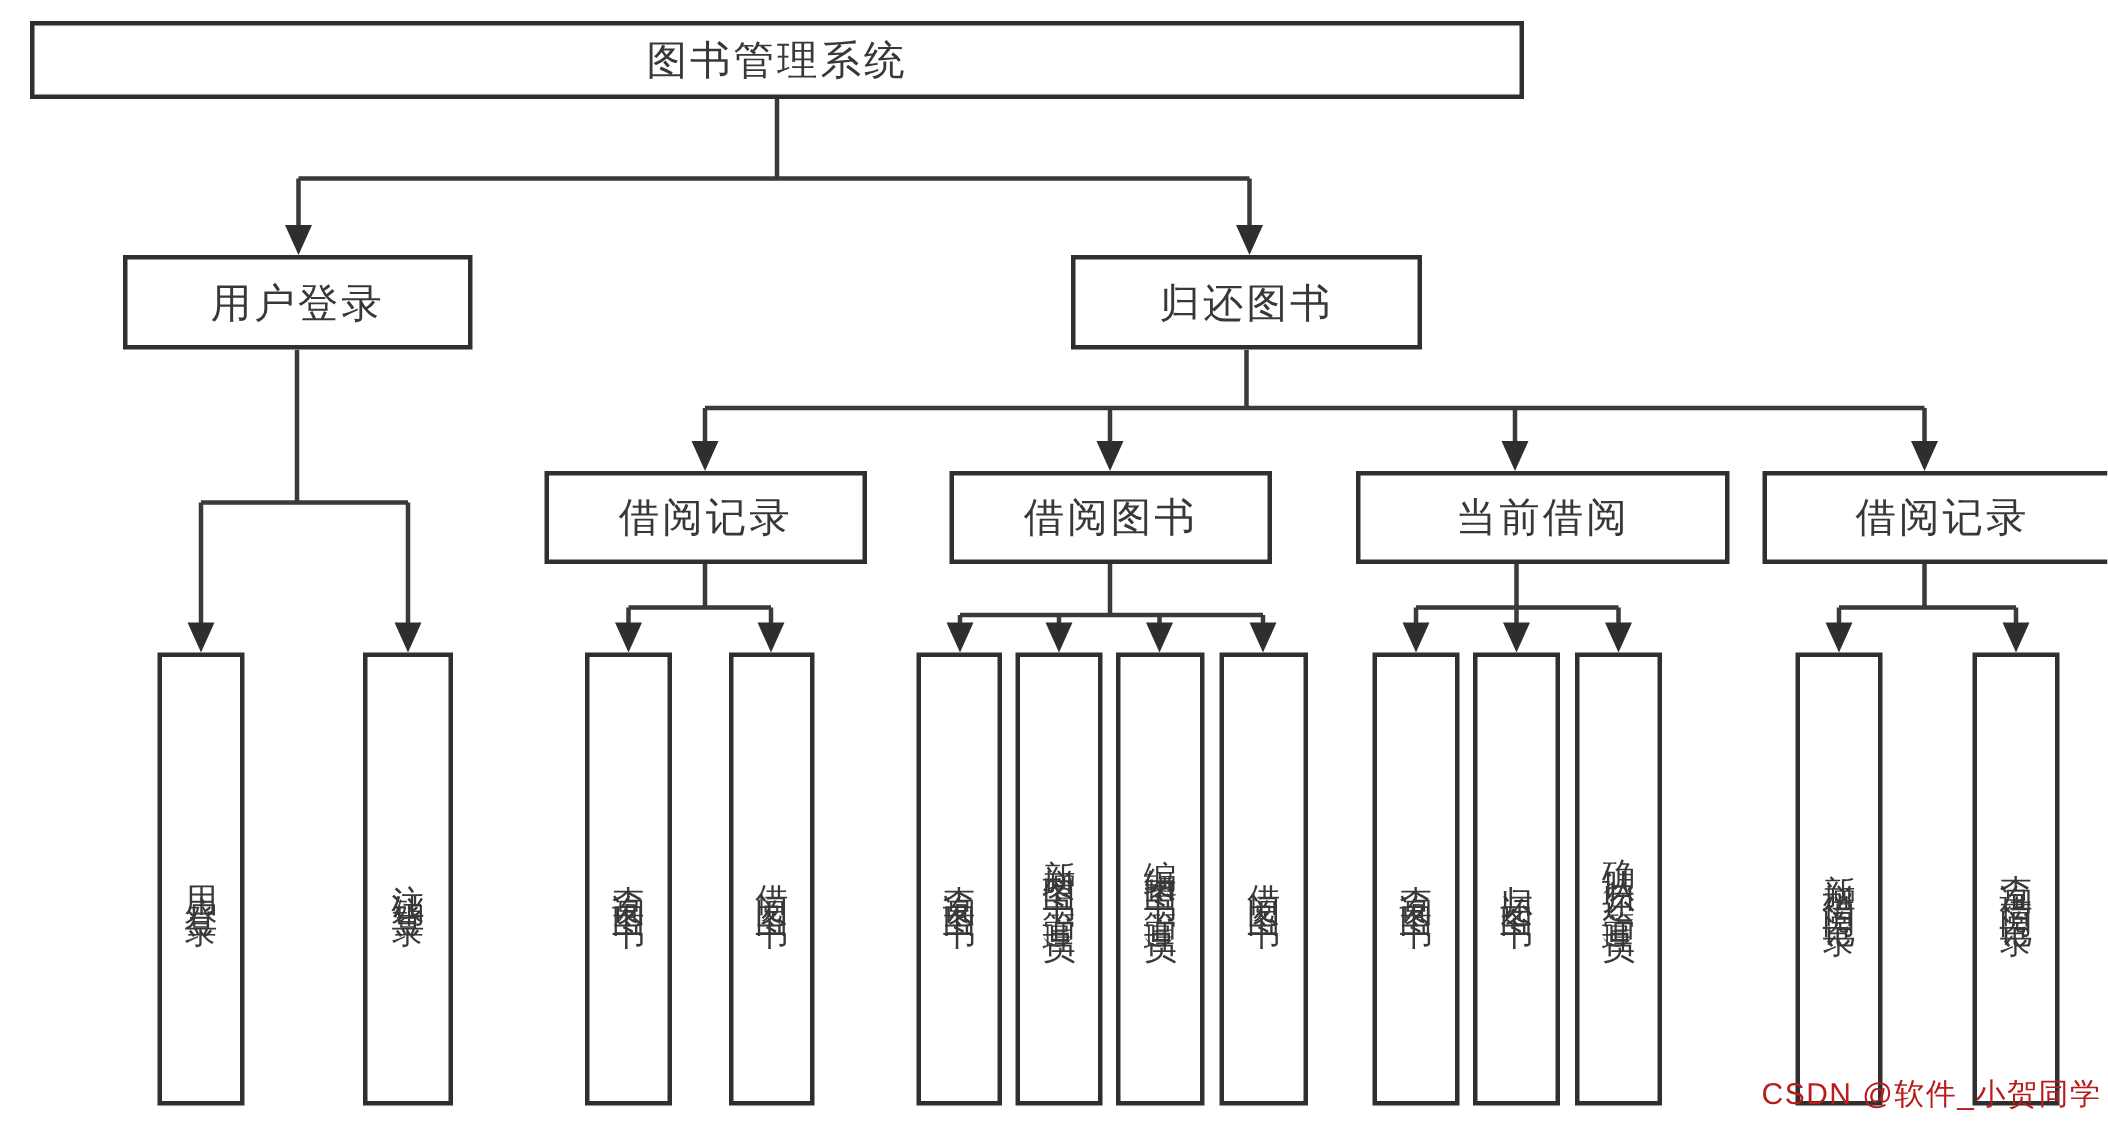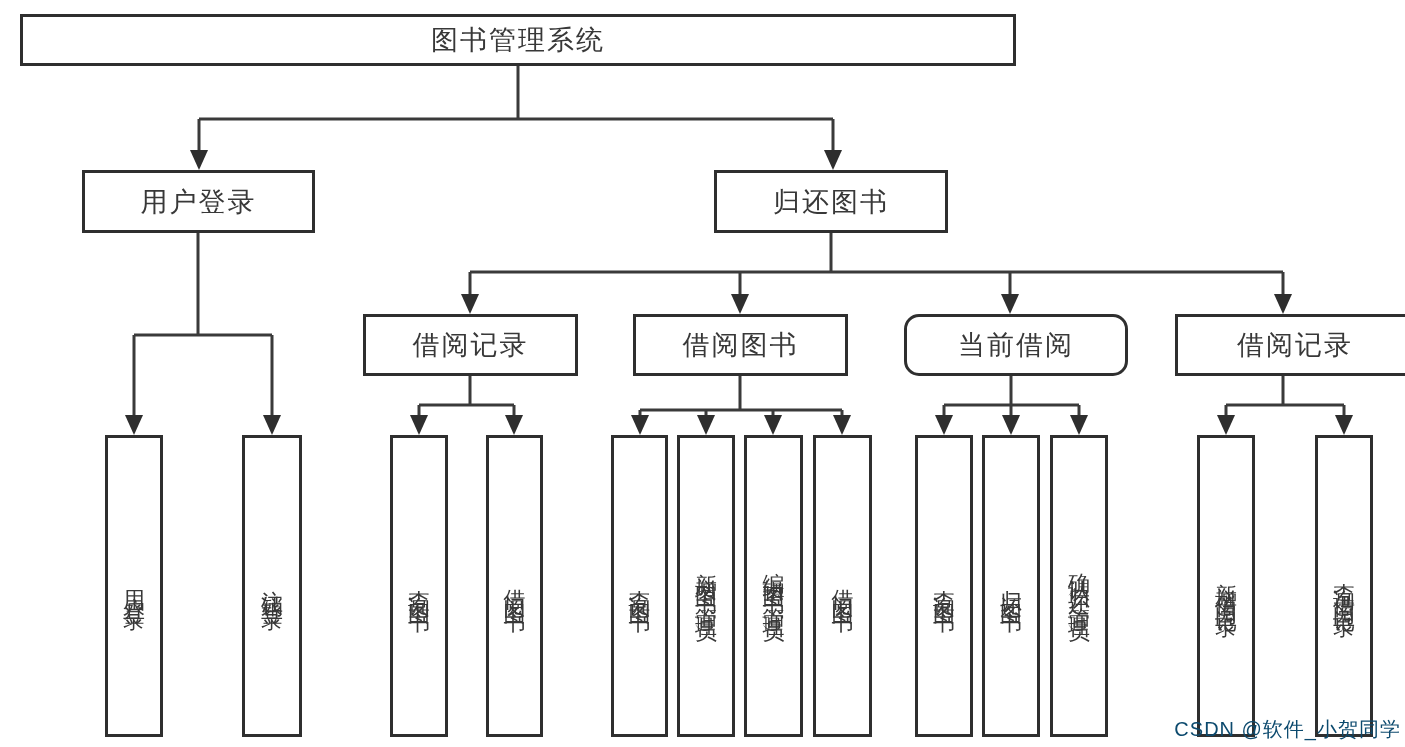--- a/index.html
+++ b/index.html
@@ -49,21 +49,21 @@
     letter-spacing: 7px;
     color: #383838;
     white-space: nowrap;
     line-height: 1;
   }
   .watermark {
     position: absolute;
     top: 716px;
     right: 4px;
     font-size: 20px;
-    color: #0c4a6e;
+    color: #b91c1c;
     letter-spacing: 1px;
     z-index: 3;
     white-space: nowrap;
   }
 </style>
 </head>
 <body>
 
 <div id="stage">
 
@@ -120,21 +120,21 @@
   <div class="node" style="left:714px; top:170px; width:234px; height:63px;">
     <span class="hlabel">归还图书</span>
   </div>
 
   <div class="node" style="left:363px; top:314px; width:215px; height:62px;">
     <span class="hlabel">借阅记录</span>
   </div>
   <div class="node" style="left:633px; top:314px; width:215px; height:62px;">
     <span class="hlabel">借阅图书</span>
   </div>
-  <div class="node" style="left:904px; top:314px; width:224px; height:62px;border-radius:15px;">
+  <div class="node" style="left:904px; top:314px; width:249px; height:62px;">
     <span class="hlabel">当前借阅</span>
   </div>
   <div class="node" style="left:1175px; top:314px; width:240px; height:62px;">
     <span class="hlabel">借阅记录</span>
   </div>
 
   <div class="node vbox" style="left:105px; width:58px;">
     <span class="vlabel">用户登录</span>
   </div>
   <div class="node vbox" style="left:242px; width:60px;">

